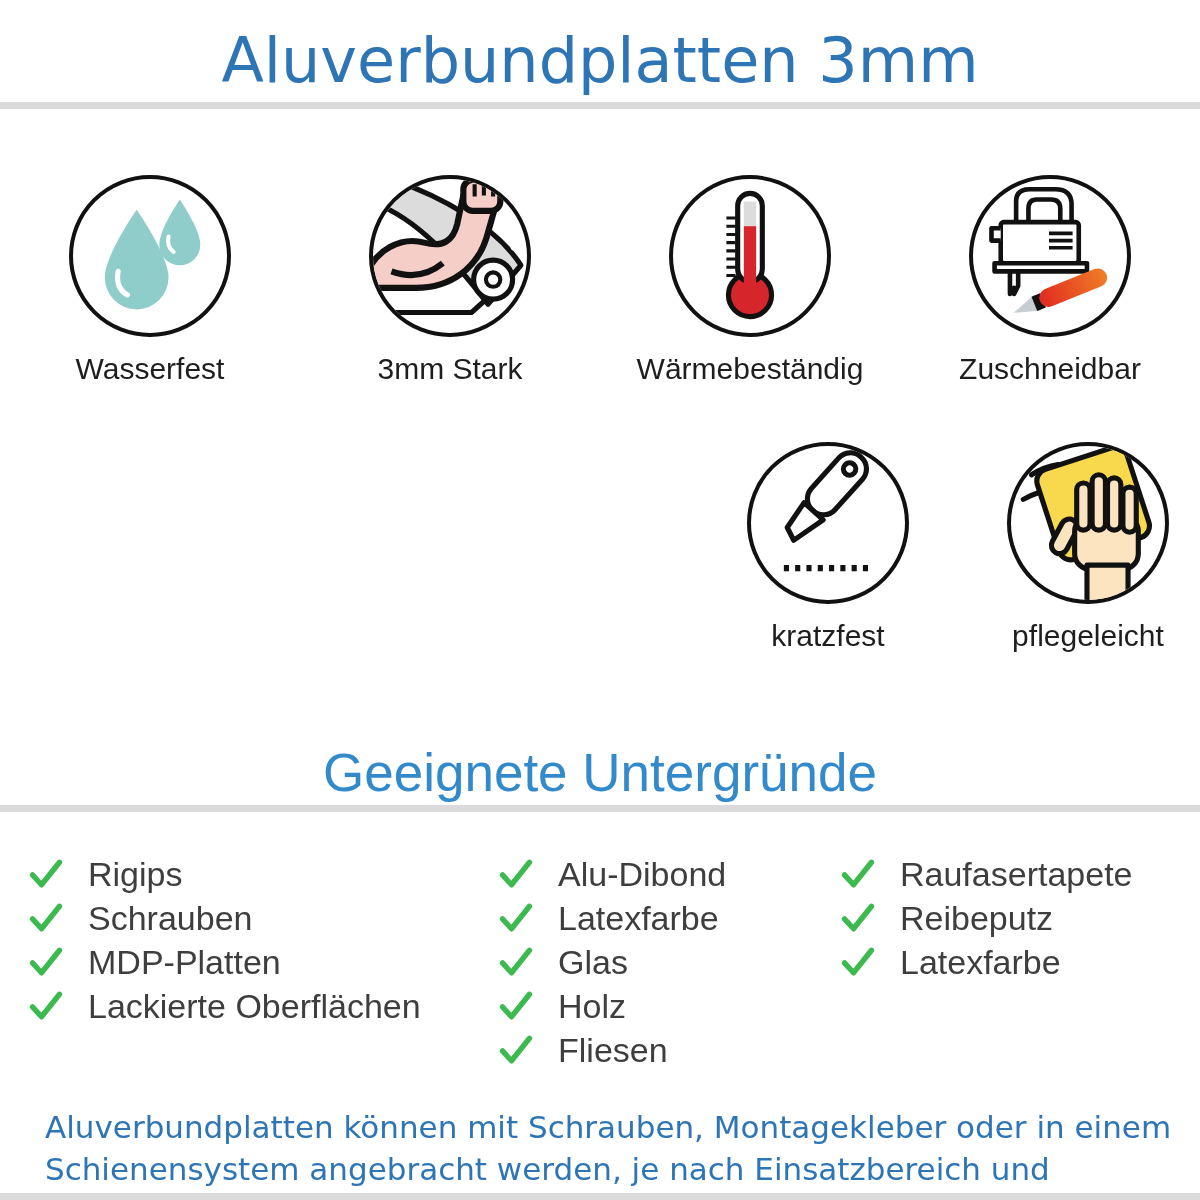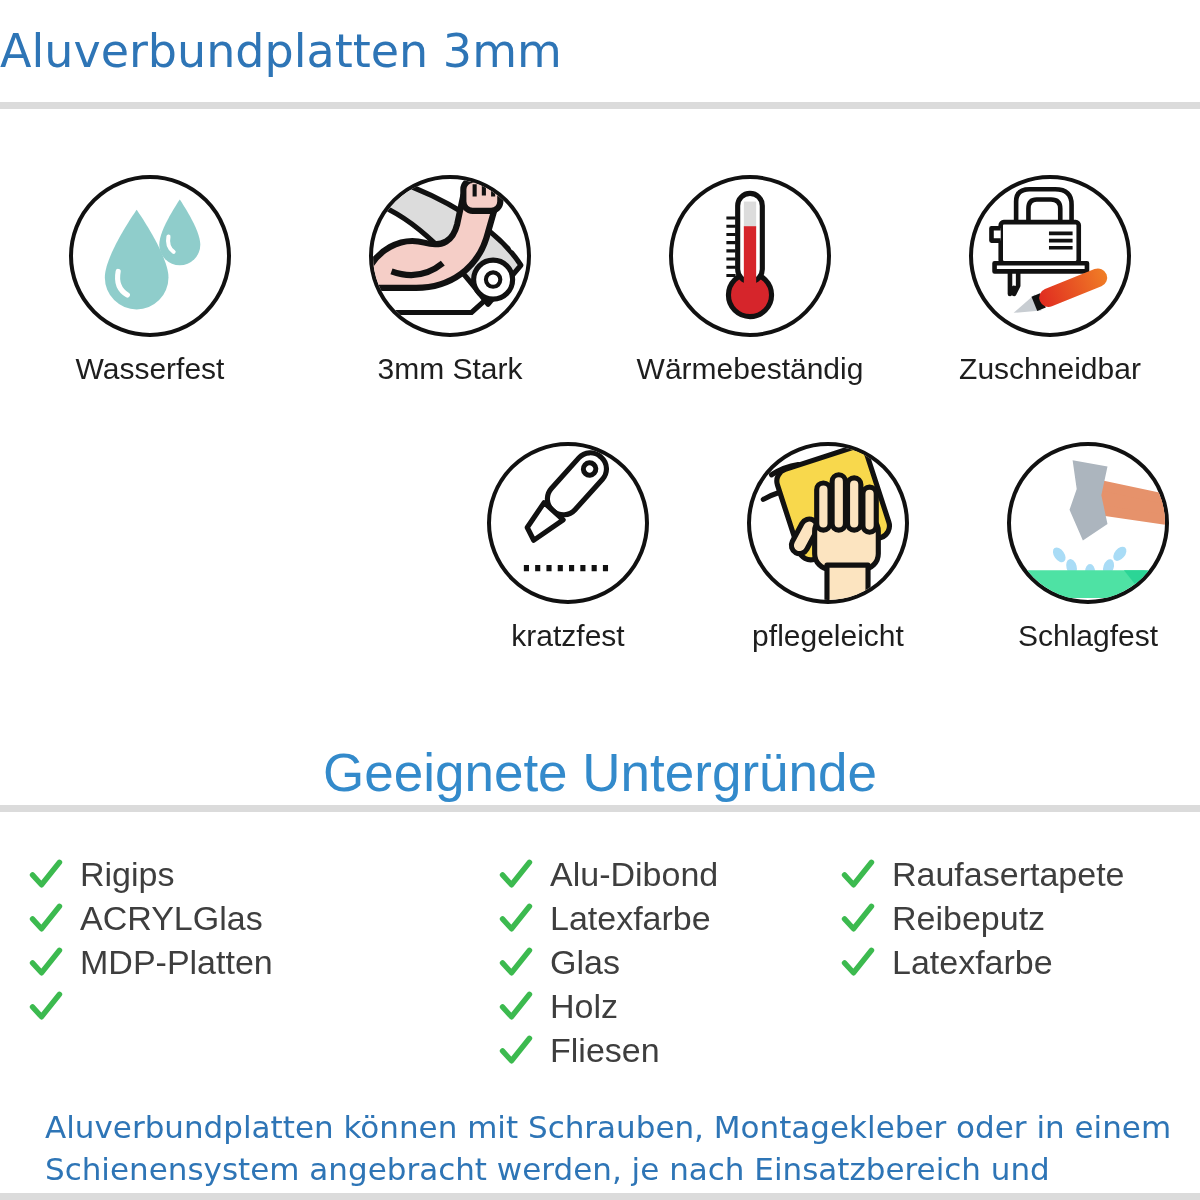--- a/index.html
+++ b/index.html
@@ -1,19 +1,19 @@
 <!DOCTYPE html>
 <html><head>
 <meta charset="utf-8">
 <style>
   html,body{margin:0;padding:0;background:#fff;}
   .page{position:relative;width:1200px;height:1200px;background:#fff;overflow:hidden;
         font-family:"Liberation Sans",sans-serif;}
-  .main-title{position:absolute;top:24px;left:0;width:100%;
-        font-family:"DejaVu Sans",sans-serif;font-size:46px;font-weight:400;
+  .main-title{position:absolute;top:24px;left:0;width:100%;text-align:center;
+        font-family:"DejaVu Sans",sans-serif;font-size:62px;font-weight:400;
         color:#2E75B6;letter-spacing:0;}
   .divider{position:absolute;left:0;width:100%;height:7px;background:#DBDBDB;}
   .divider-1{top:102px;}
   .divider-2{top:805px;}
   .divider-3{top:1193px;}
   .feature-row{position:absolute;left:0;width:100%;display:flex;justify-content:flex-end;}
   .row-1{top:175px;gap:0;}
   .row-1 .feature{width:300px;}
   .row-2{top:442px;gap:36px;}
   .row-2 .feature{width:224px;}
@@ -22,21 +22,21 @@
         background:#fff;overflow:hidden;display:flex;align-items:center;justify-content:center;}
   .icon-circle svg{width:100%;height:100%;}
   .feature-label{margin-top:15px;font-size:30px;color:#1E1E1E;}
   .section-title{position:absolute;top:742px;left:0;width:100%;text-align:center;
         font-size:53px;font-weight:400;color:#338ACB;}
   .substrates{position:absolute;top:852px;left:0;width:100%;height:250px;}
   .sub-col{position:absolute;top:0;}
   .sub-col-1{left:28px;}
   .sub-col-2{left:498px;}
   .sub-col-3{left:840px;}
-  .sub-item{display:flex;align-items:center;height:44px;gap:16px;}
+  .sub-item{display:flex;align-items:center;height:44px;gap:24px;}
   .check{width:36px;height:36px;flex:0 0 36px;}
   .sub-label{font-size:34px;color:#3E3E3E;white-space:nowrap;}
   .footer-note{position:absolute;left:45px;top:1106px;width:1130px;
         font-family:"DejaVu Sans",sans-serif;font-size:31px;line-height:42px;color:#2E75B6;}
 </style>
 </head>
 <body>
 
 <div class="page">
 
@@ -162,69 +162,52 @@
             <rect x="79" y="28" width="13" height="54" rx="6.5"></rect>
             <rect x="94" y="31" width="13" height="51" rx="6.5"></rect>
             <rect x="109" y="40" width="13" height="44" rx="6.5"></rect>
             <rect x="74" y="116" width="40" height="42"></rect>
           </g>
         </svg>
       </div>
       <div class="feature-label">pflegeleicht</div>
     </div>
 
-    <div class="feature">
-      <div class="icon-circle">
-        <svg viewBox="0 0 150 150">
-          <path d="M86 38 L152 52 L152 72 L84 62 Z" fill="#E6926B" stroke="#E6926B" stroke-width="10" stroke-linejoin="round"></path>
-          <path d="M60 14 L94 20 L88 48 L94 76 L70 92 L57 62 L64 42 Z" fill="#ACB5BE"></path>
-          <g fill="#A9DCF6">
-            <ellipse cx="47" cy="106" rx="5" ry="8" transform="rotate(-35 47 106)"></ellipse>
-            <ellipse cx="59" cy="118" rx="5" ry="8" transform="rotate(-15 59 118)"></ellipse>
-            <ellipse cx="77" cy="123" rx="5" ry="8"></ellipse>
-            <ellipse cx="95" cy="118" rx="5" ry="8" transform="rotate(18 95 118)"></ellipse>
-            <ellipse cx="106" cy="105" rx="5" ry="8" transform="rotate(40 106 105)"></ellipse>
-          </g>
-          <rect x="8" y="121" width="128" height="27" rx="7" fill="#4EE2A4"></rect>
-          <polygon points="110,121 136,121 121,135" fill="#2BD596"></polygon>
-        </svg>
-      </div>
-      <div class="feature-label">Schlagfest</div>
-    </div>
 
   </div>
 
   <div class="section-title">Geeignete Untergründe</div>
   <div class="divider divider-2"></div>
 
   <div class="substrates">
 
     <div class="sub-col sub-col-1">
       <div class="sub-item">
         <svg class="check" viewBox="0 0 40 40">
             <path d="M5 21 L15 32 L35 7" stroke="#3CBA4F" stroke-width="6" fill="none" stroke-linecap="round" stroke-linejoin="round"></path>
           </svg>
         <span class="sub-label">Rigips</span>
       </div>
       <div class="sub-item">
         <svg class="check" viewBox="0 0 40 40">
             <path d="M5 21 L15 32 L35 7" stroke="#3CBA4F" stroke-width="6" fill="none" stroke-linecap="round" stroke-linejoin="round"></path>
           </svg>
-        <span class="sub-label">ACRYLGlas</span>
+        <span class="sub-label">Schrauben</span>
       </div>
       <div class="sub-item">
         <svg class="check" viewBox="0 0 40 40">
             <path d="M5 21 L15 32 L35 7" stroke="#3CBA4F" stroke-width="6" fill="none" stroke-linecap="round" stroke-linejoin="round"></path>
           </svg>
         <span class="sub-label">MDP-Platten</span>
       </div>
       <div class="sub-item">
         <svg class="check" viewBox="0 0 40 40">
             <path d="M5 21 L15 32 L35 7" stroke="#3CBA4F" stroke-width="6" fill="none" stroke-linecap="round" stroke-linejoin="round"></path>
           </svg>
+        <span class="sub-label">Lackierte Oberflächen</span>
       </div>
     </div>
 
     <div class="sub-col sub-col-2">
       <div class="sub-item">
         <svg class="check" viewBox="0 0 40 40">
             <path d="M5 21 L15 32 L35 7" stroke="#3CBA4F" stroke-width="6" fill="none" stroke-linecap="round" stroke-linejoin="round"></path>
           </svg>
         <span class="sub-label">Alu-Dibond</span>
       </div>

